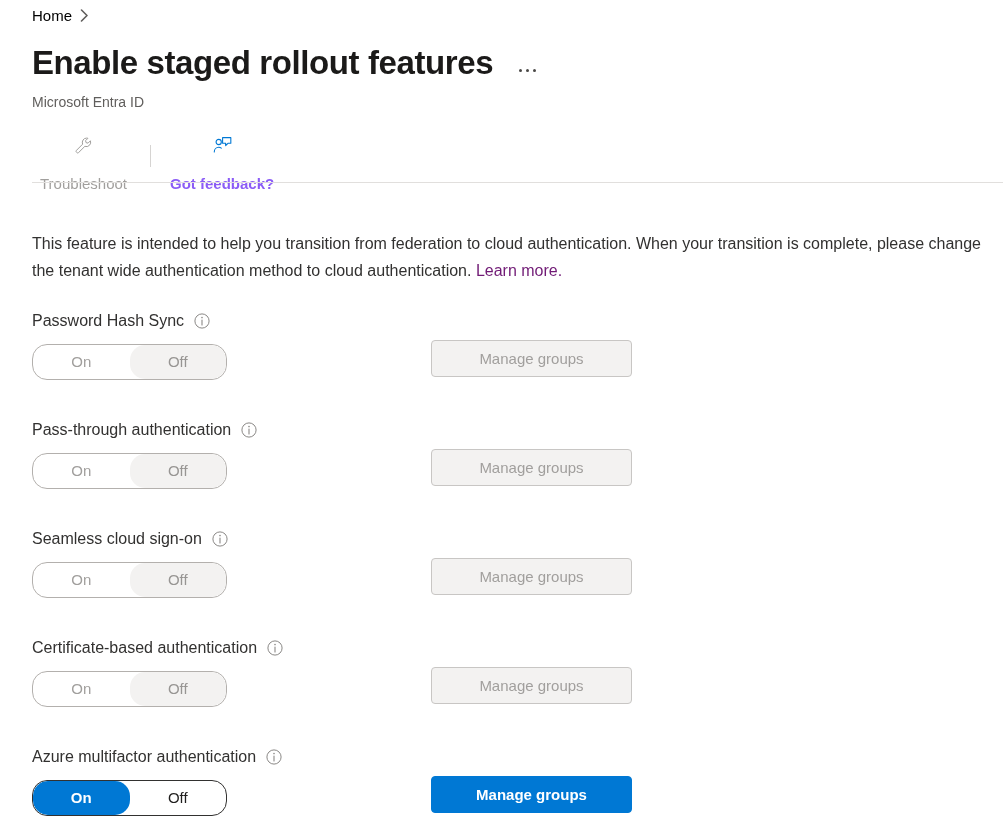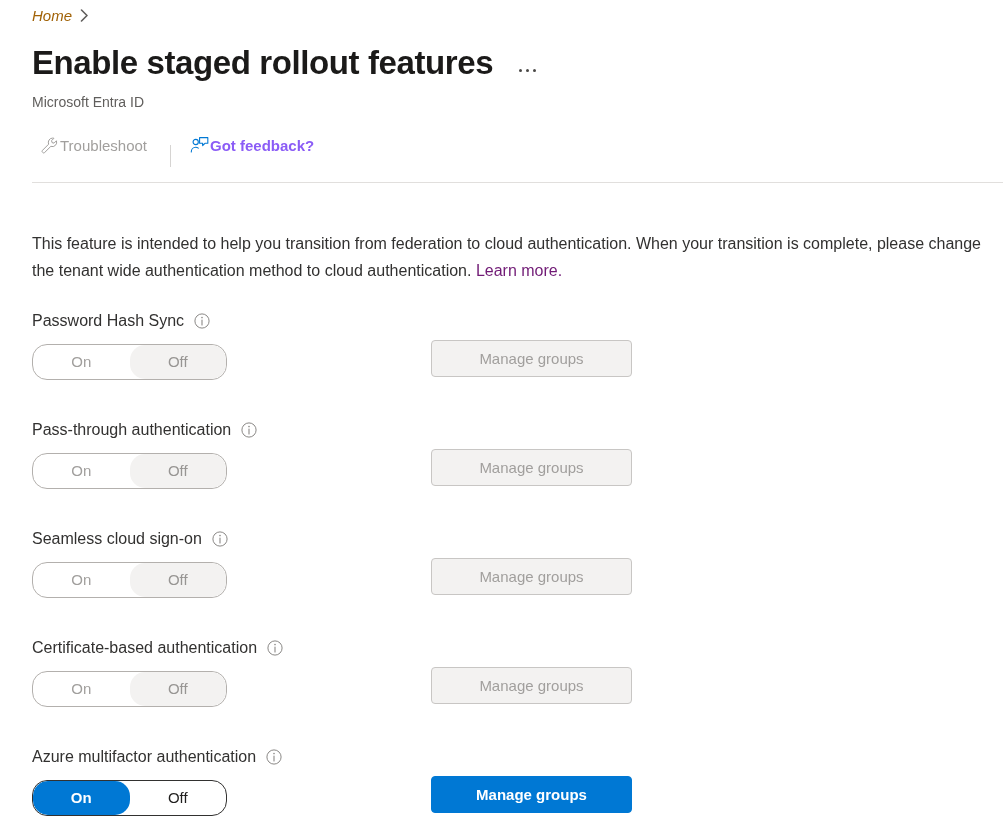--- a/index.html
+++ b/index.html
@@ -27,24 +27,23 @@
     position: absolute;
     left: 32px;
     top: 6px;
     display: flex;
     align-items: center;
     gap: 8px;
     font-size: 15px;
     line-height: 20px;
   }
   .breadcrumb-link {
-    color: #a16207;
+    color: #000000;
     cursor: pointer;
     text-decoration: none;
-    font-style: italic;
   }
   .breadcrumb-chevron {
     display: inline-block;
     color: #605e5c;
     font-size: 13px;
     line-height: 1;
     transform: translateY(0px);
   }
 
   
@@ -96,27 +95,28 @@
   .commandbar {
     position: absolute;
     left: 32px;
     top: 136px;
     display: flex;
     align-items: center;
     height: 40px;
   }
   .cmd-item {
     display: flex;
-    align-items: flex-start;
-    gap: 1px;
+    align-items: center;
+    gap: 19px;
     height: 40px;
     padding: 0 12px 0 8px;
     font-size: 15px;
     line-height: 20px;
     white-space: nowrap;
+    flex-direction: column;
   }
   .cmd-item.enabled { color: #8b5cf6; cursor: pointer; font-weight: bold; }
   .cmd-item.disabled { color: #a19f9d; cursor: default; }
   .cmd-icon {
     width: 19px;
     height: 19px;
     display: inline-flex;
     align-items: center;
     justify-content: center;
     flex: 0 0 auto;

